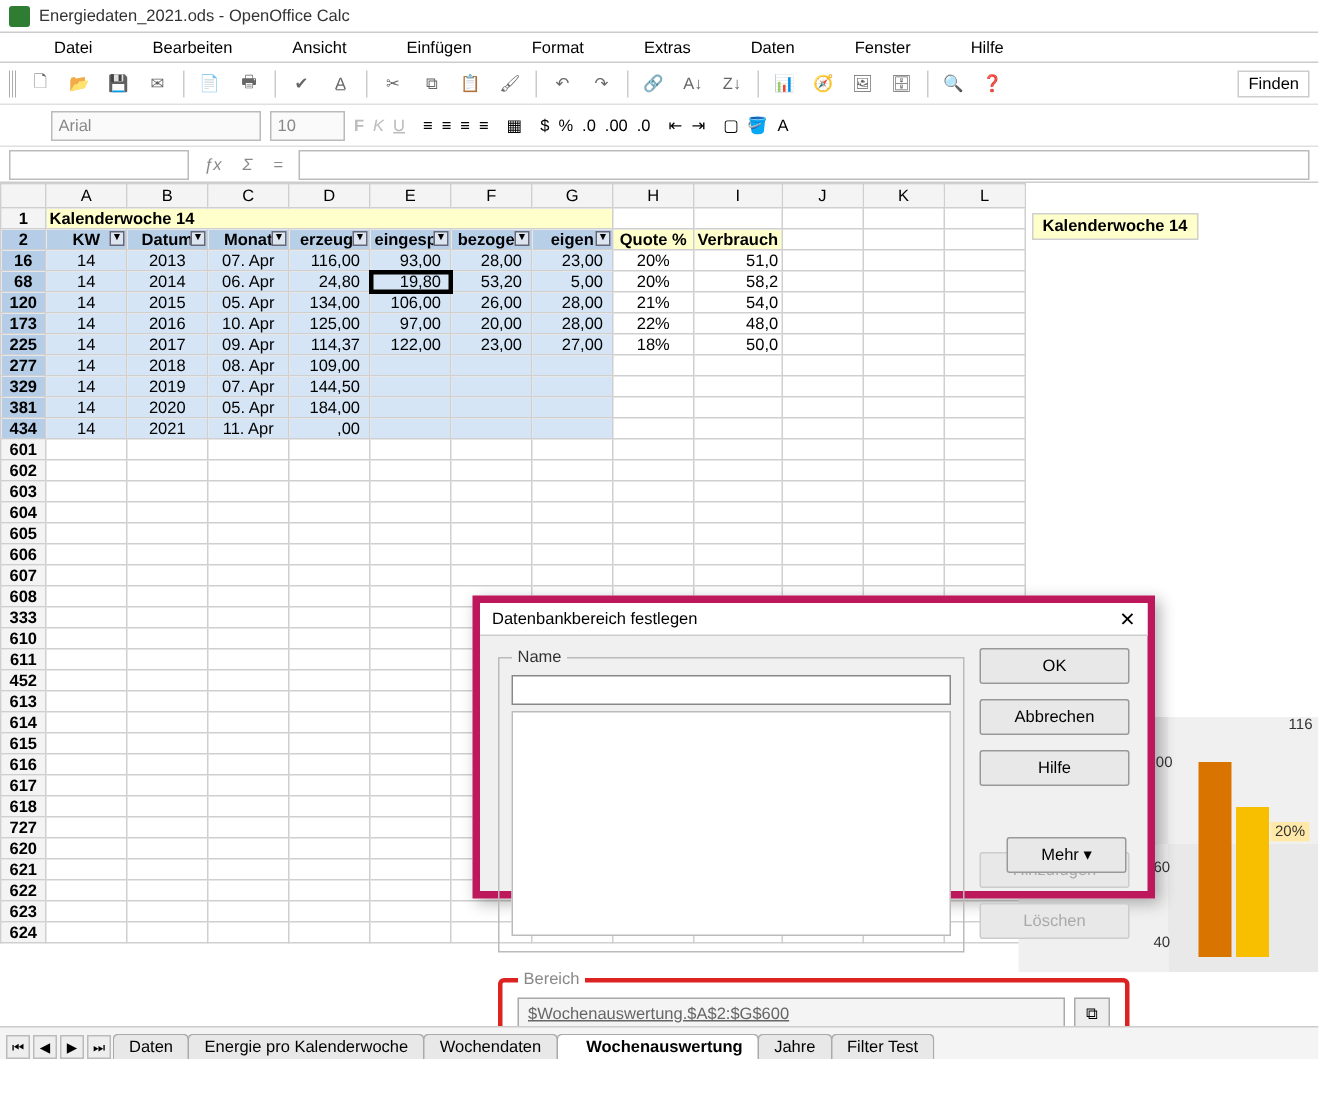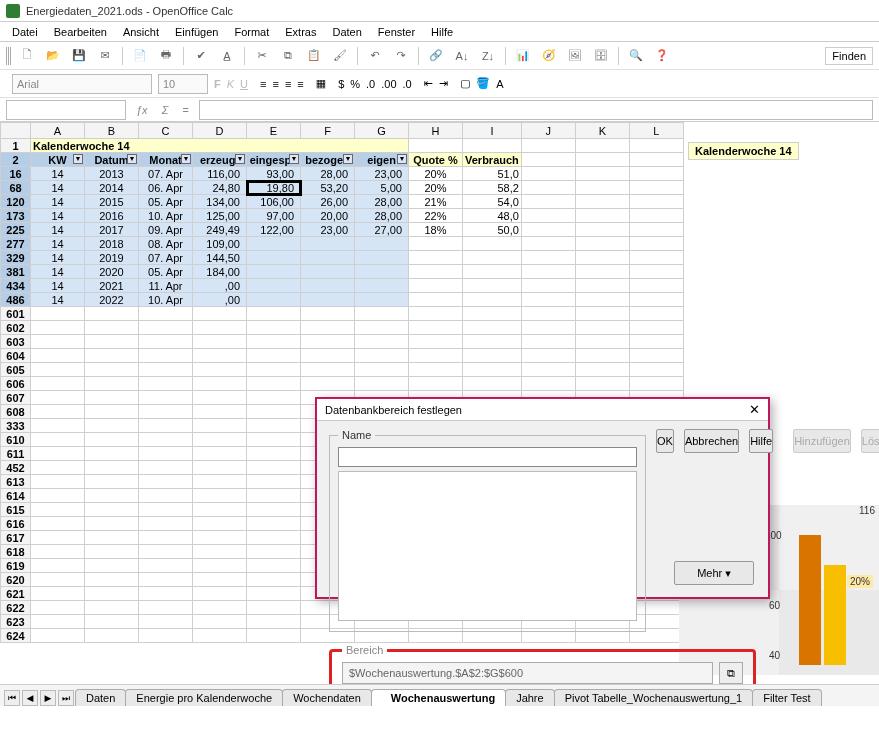--- a/index.html
+++ b/index.html
@@ -1,72 +1,72 @@
 <!DOCTYPE html>
 <html><head>
 <meta charset="utf-8">
 <style>
 * { box-sizing: border-box; margin: 0; padding: 0; font-family: "Segoe UI", Tahoma, Arial, sans-serif; font-size: 11px; }
 html, body { width: 879px; height: 732px; overflow: hidden; background: #fff; }
 .title-bar { height: 22px; background: #fff; display: flex; align-items: center; padding: 2px 6px; gap: 6px; border-bottom: 1px solid #ccc; }
 .title-bar .icon { width: 14px; height: 14px; background: #2e7d32; display: inline-block; border-radius: 2px; }
 .title-bar .title { color: #333; text-align: right; }
 .menu-bar { height: 20px; display: flex; align-items: center; padding: 0 6px; gap: 4px; border-bottom: 1px solid #ccc; }
-.menu-bar .item { padding: 2px 6px; cursor: default; }
+.menu-bar .item { padding: 2px 6px; cursor: default; margin-left: 24px; }
 .toolbar { height: 28px; display: flex; align-items: center; padding: 0 6px; gap: 4px; border-bottom: 1px solid #e0e0e0; }
 .toolbar .grip { width: 6px; height: 18px; background: repeating-linear-gradient(90deg,#aaa 0 1px,transparent 1px 2px); }
 .toolbar .btn { width: 22px; height: 22px; border: 1px solid transparent; border-radius: 2px; display: flex; align-items: center; justify-content: center; color: #666; cursor: default; }
 .toolbar .sep { width: 1px; height: 18px; background: #ccc; margin: 0 2px; }
 .toolbar .find-label { margin-left: auto; padding: 2px 6px; border: 1px solid #ccc; }
 .format-bar { height: 28px; display: flex; align-items: center; padding: 0 6px; gap: 6px; border-bottom: 1px solid #e0e0e0; }
 .format-bar select, .format-bar input { height: 20px; border: 1px solid #bbb; padding: 0 4px; color: #888; }
-.format-bar .font-name { width: 140px; }
+.format-bar .font-name { width: 140px; margin-left: 22px; }
 .format-bar .font-size { width: 50px; }
 .name-box-row { height: 24px; display: flex; align-items: center; padding: 2px 6px; gap: 6px; border-bottom: 1px solid #ccc; }
 .name-box-row .name-box { width: 120px; height: 20px; border: 1px solid #bbb; padding: 0 4px; }
 .name-box-row .fx { color: #888; font-style: italic; padding: 0 4px; }
 .name-box-row .formula { flex: 1; height: 20px; border: 1px solid #bbb; }
 .grid-area { position: relative; height: 562px; overflow: hidden; background: #fff; }
 table.sheet { border-collapse: collapse; table-layout: fixed; }
 .sheet th, .sheet td { border: 1px solid #cfcfcf; height: 14px; padding: 0 2px; white-space: nowrap; overflow: hidden; }
 .sheet thead th { background: #f4f4f4; font-weight: normal; text-align: center; height: 16px; }
 .sheet .rowhdr { background: #f4f4f4; text-align: center; width: 30px; }
 .sheet .rowhdr.sel { background: #b5cde6; }
 .yellow { background: #ffffcc; font-weight: bold; }
 .hdr-cell { background: #b8cfe8; font-weight: bold; text-align: center; position: relative; }
 .hdr-cell .dd { position: absolute; right: 1px; top: 1px; width: 10px; height: 10px; border: 1px solid #667; background: #dde6f0; font-size: 7px; line-height: 8px; text-align: center; }
 .data-cell { background: #d5e5f5; text-align: center; }
 .data-cell.r { text-align: right; padding-right: 6px; }
 .quote-cell { text-align: center; }
 .verbr-cell { text-align: right; padding-right: 6px; }
 .cursor-cell { outline: 3px solid #000; outline-offset: -2px; }
 .chart-badge { position: absolute; left: 688px; top: 20px; background: #ffffcc; border: 1px solid #cfcfcf; padding: 2px 6px; font-weight: bold; }
-.chart-area { position: absolute; right: 0; top: 383px; width: 200px; height: 170px; background: repeating-conic-gradient(#f0f0f0 0 25%, #e9e9e9 0 50%); }
+.chart-area { position: absolute; right: 0; top: 356px; width: 200px; height: 170px; background: repeating-conic-gradient(#f0f0f0 0 25%, #e9e9e9 0 50%); }
 .chart-area .lbl { position: absolute; font-size: 10px; color: #333; }
 .chart-area .bar { position: absolute; bottom: 10px; }
 .chart-area .bar.orange { width: 22px; height: 130px; background: #d97400; left: 120px; }
 .chart-area .bar.yellow { width: 22px; height: 100px; background: #f8bf00; left: 145px; }
 .chart-area .ylabel { position: absolute; left: 4px; top: 30px; transform: rotate(-90deg); transform-origin: left top; font-size: 10px; }
-.dialog { position: absolute; left: 315px; top: 275px; width: 455px; height: 202px; background: #f0f0f0; border: 2px solid #be185d; box-shadow: 3px 3px 10px rgba(0,0,0,0.3); }
+.dialog { position: absolute; left: 315px; top: 275px; width: 455px; height: 202px; background: #f0f0f0; border: 5px solid #be185d; box-shadow: 3px 3px 10px rgba(0,0,0,0.3); }
 .dialog .dlg-title { height: 22px; background: #fff; display: flex; align-items: center; padding: 0 8px; border-bottom: 1px solid #ccc; }
 .dialog .dlg-title .close { margin-left: auto; cursor: default; font-size: 13px; }
 .dialog .body { display: flex; padding: 8px 12px; gap: 10px; }
 .dialog .left { flex: 1; }
-.dialog .right { width: 100px; display: flex; gap: 10px; }
+.dialog .right { width: 100px; display: flex; flex-direction: column; gap: 10px; }
 .dialog fieldset { border: 1px solid #bbb; padding: 6px 8px 10px; }
 .dialog legend { padding: 0 4px; color: #333; }
 .dialog .name-input { width: 100%; height: 20px; border: 1px solid #888; padding: 0 4px; }
 .dialog .list { width: 100%; height: 150px; border: 1px solid #bbb; background: #fff; margin-top: 4px; }
 .dialog .btn-d { height: 24px; border: 1px solid #999; background: #e8e8e8; cursor: default; text-align: center; line-height: 22px; border-radius: 2px; }
 .dialog .btn-d.disabled { color: #aaa; border-color: #ccc; }
 .dialog .bereich-wrap { margin: 4px 12px 10px; }
 .dialog .bereich-fs { border: 3px solid #d22; border-radius: 4px; padding: 6px 10px 10px; position: relative; }
 .dialog .bereich-fs legend { color: #888; padding: 0 4px; }
 .dialog .range-row { display: flex; gap: 6px; align-items: center; }
-.dialog .range-input { flex: 1; height: 22px; border: 1px solid #aaa; background: #f4f4f4; padding: 0 6px; color: #666; }
+.dialog .range-input { flex: 1; height: 22px; border: 1px solid #aaa; background: #f4f4f4; padding: 0 6px; color: #666; text-decoration: underline; }
 .dialog .range-btn { width: 24px; height: 22px; border: 1px solid #aaa; background: #eee; }
 .dialog .mehr { position: absolute; right: 14px; bottom: 12px; width: 80px; }
 .tab-strip { height: 22px; display: flex; align-items: flex-end; background: #f4f4f4; border-top: 1px solid #ccc; padding-left: 4px; gap: 0; overflow: hidden; }
 .tab-strip .navbtn { width: 16px; height: 16px; border: 1px solid #bbb; background: #eee; margin-right: 2px; font-size: 9px; text-align: center; line-height: 14px; }
 .tab-strip .tab { padding: 2px 10px; border: 1px solid #aaa; border-bottom: none; background: #e8e8e8; margin-left: -1px; border-radius: 4px 4px 0 0; font-size: 11px; }
 .tab-strip .tab.active { background: #fff; font-weight: bold; padding-left: 19px; }
 th.colhdr { position: relative; }
 td.empty { background: #fff; }
 </style>
 </head>
@@ -263,21 +263,21 @@
           <td class="verbr-cell">48,0</td>
           <td class="empty"></td>
           <td class="empty"></td>
           <td class="empty"></td>
         </tr>
         <tr>
           <th class="rowhdr sel">225</th>
           <td class="data-cell">14</td>
           <td class="data-cell">2017</td>
           <td class="data-cell">09. Apr</td>
-          <td class="data-cell r">249,49</td>
+          <td class="data-cell r">114,37</td>
           <td class="data-cell r">122,00</td>
           <td class="data-cell r">23,00</td>
           <td class="data-cell r">27,00</td>
           <td class="quote-cell">18%</td>
           <td class="verbr-cell">50,0</td>
           <td class="empty"></td>
           <td class="empty"></td>
           <td class="empty"></td>
         </tr>
         <tr>
@@ -334,35 +334,20 @@
           <td class="data-cell r"></td>
           <td class="data-cell r"></td>
           <td class="data-cell r"></td>
           <td class="quote-cell"></td>
           <td class="verbr-cell"></td>
           <td class="empty"></td>
           <td class="empty"></td>
           <td class="empty"></td>
         </tr>
         <tr>
-          <th class="rowhdr sel">486</th>
-          <td class="data-cell">14</td>
-          <td class="data-cell">2022</td>
-          <td class="data-cell">10. Apr</td>
-          <td class="data-cell r">,00</td>
-          <td class="data-cell r"></td>
-          <td class="data-cell r"></td>
-          <td class="data-cell r"></td>
-          <td class="quote-cell"></td>
-          <td class="verbr-cell"></td>
-          <td class="empty"></td>
-          <td class="empty"></td>
-          <td class="empty"></td>
-        </tr>
-        <tr>
           <th class="rowhdr">601</th>
           <td class="empty"></td>
           <td class="empty"></td>
           <td class="empty"></td>
           <td class="empty"></td>
           <td class="empty"></td>
           <td class="empty"></td>
           <td class="empty"></td>
           <td class="empty"></td>
           <td class="empty"></td>
@@ -619,21 +604,21 @@
           <td class="empty"></td>
           <td class="empty"></td>
           <td class="empty"></td>
           <td class="empty"></td>
           <td class="empty"></td>
           <td class="empty"></td>
           <td class="empty"></td>
           <td class="empty"></td>
         </tr>
         <tr>
-          <th class="rowhdr">619</th>
+          <th class="rowhdr">727</th>
           <td class="empty"></td>
           <td class="empty"></td>
           <td class="empty"></td>
           <td class="empty"></td>
           <td class="empty"></td>
           <td class="empty"></td>
           <td class="empty"></td>
           <td class="empty"></td>
           <td class="empty"></td>
           <td class="empty"></td>
@@ -770,16 +755,15 @@
   <span class="navbtn">⏮</span>
   <span class="navbtn">◀</span>
   <span class="navbtn">▶</span>
   <span class="navbtn">⏭</span>
   <div id="tabs-holder" style="display:flex">
       <div class="tab">Daten</div>
       <div class="tab">Energie pro Kalenderwoche</div>
       <div class="tab">Wochendaten</div>
       <div class="tab active">Wochenauswertung</div>
       <div class="tab">Jahre</div>
-      <div class="tab">Pivot Tabelle_Wochenauswertung_1</div>
       <div class="tab">Filter Test</div>
     </div>
 </div>
 
 </body></html>

